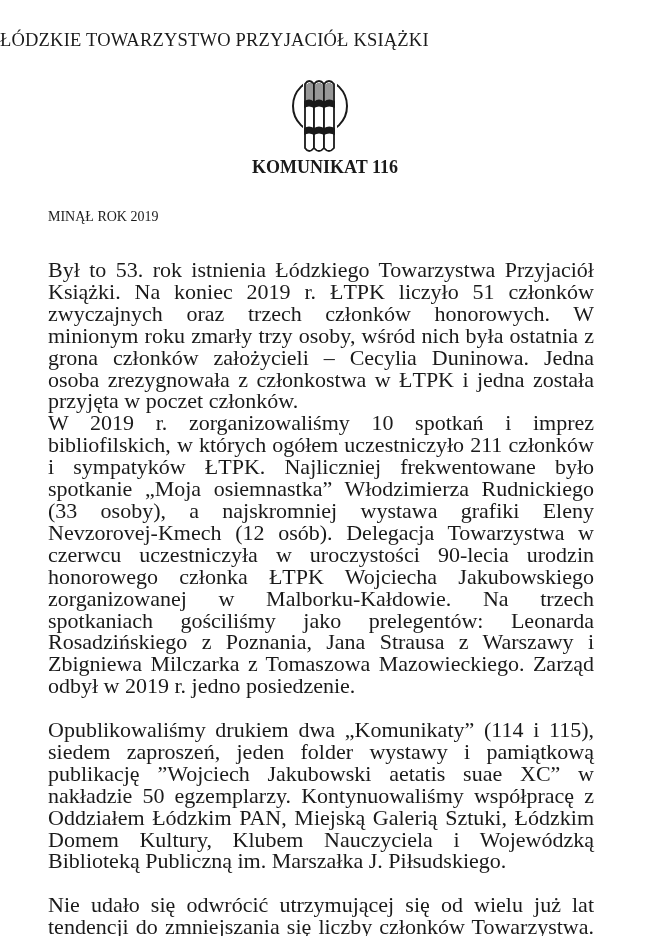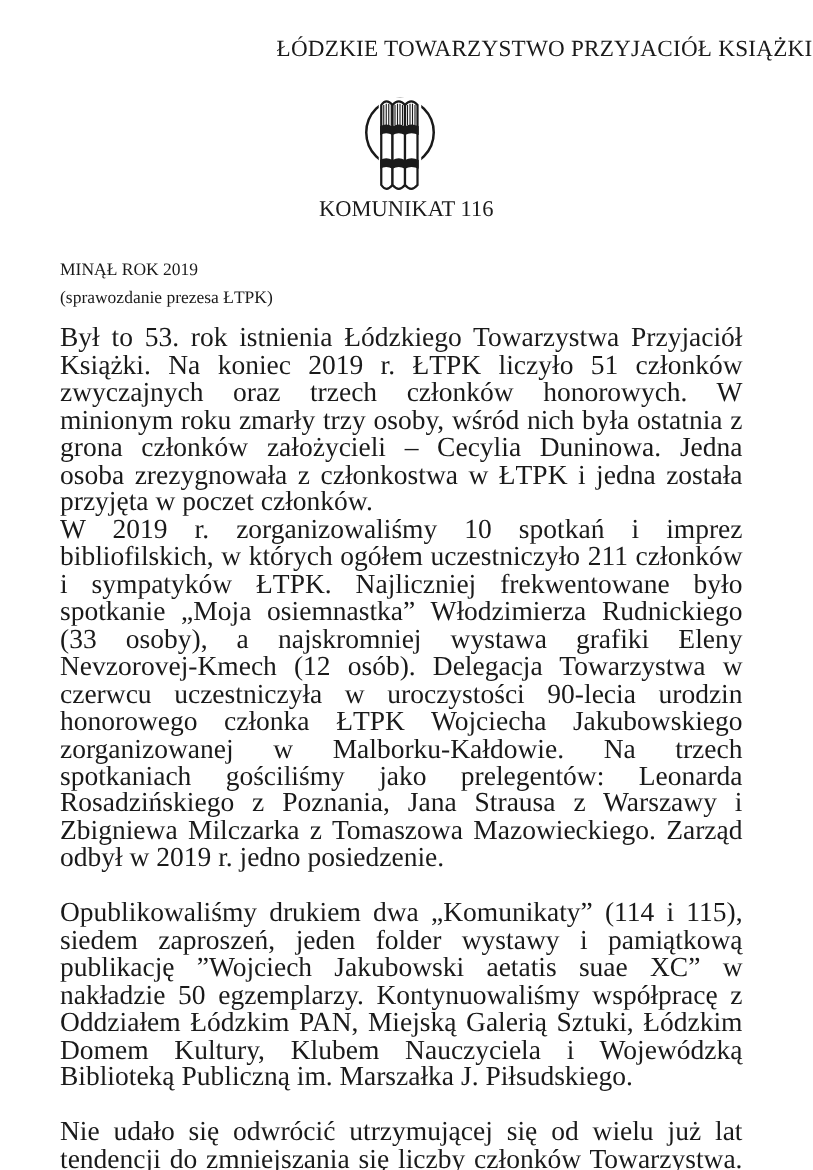--- a/index.html
+++ b/index.html
@@ -3,28 +3,28 @@
 <meta charset="utf-8">
 <style>
   html, body { margin: 0; padding: 0; background: #ffffff; }
   body {
     width: 650px; height: 936px; position: relative; overflow: hidden;
     font-family: "Liberation Serif", "DejaVu Serif", serif;
     color: #1a1a1a;
   }
   .org-title {
     position: absolute; top: 30px; left: 0; width: 650px;
-    text-align: right; font-size: 18.5px; letter-spacing: 0.2px;
+    text-align: left; font-size: 18.5px; letter-spacing: 0.2px;
   }
   .logo {
     position: absolute; top: 68px; left: 289px; width: 62px; height: 104px;
   }
   .komunikat {
     position: absolute; top: 157px; left: 0; width: 650px;
-    text-align: center; font-size: 18px; font-weight: normal;
+    text-align: center; font-size: 18px; font-weight: bold;
   }
   .heading {
     position: absolute; top: 206px; left: 48px; font-size: 14px; line-height: 22px;
   }
   .body-text {
     position: absolute; top: 259px; left: 48px; width: 546px;
     font-size: 22px; line-height: 21.9px; text-align: justify;
   }
   .body-text p { margin: 0; }
   .body-text p.gap { margin-top: 21.9px; }
@@ -57,21 +57,20 @@
       <line x1="43" y1="16" x2="43" y2="32"></line>
   </g>
   <path d="M15 33 Q20 30 25 33 Q30 30 35 33 Q40 30 46 33 L46 40 Q40 37 35 40 Q30 37 25 40 Q20 37 15 40 Z" fill="#1a1a1a"></path>
   <path d="M15 60 Q20 57 25 60 Q30 57 35 60 Q40 57 46 60 L46 67 Q40 64 35 67 Q30 64 25 67 Q20 64 15 67 Z" fill="#1a1a1a"></path>
 </svg>
 
 <div class="komunikat">KOMUNIKAT 116</div>
 
 <div class="heading">
   <div>MINĄŁ ROK 2019</div>
-  <div>(sprawozdanie prezesa ŁTPK)</div>
 </div>
 
 <div class="body-text">
   <p>Był to 53. rok istnienia Łódzkiego Towarzystwa Przyjaciół Książki. Na koniec 2019 r. ŁTPK liczyło 51 członków zwyczajnych oraz trzech członków honorowych. W minionym roku zmarły trzy osoby, wśród nich była ostatnia z grona członków założycieli – Cecylia Duninowa. Jedna osoba zrezygnowała z członkostwa w ŁTPK i jedna została przyjęta w poczet członków.</p>
   <p>W 2019 r. zorganizowaliśmy 10 spotkań i imprez bibliofilskich, w których ogółem uczestniczyło 211 członków i sympatyków ŁTPK. Najliczniej frekwentowane było spotkanie „Moja osiemnastka” Włodzimierza Rudnickiego (33 osoby), a najskromniej  wystawa grafiki Eleny Nevzorovej-Kmech (12 osób). Delegacja Towarzystwa w czerwcu uczestniczyła w uroczystości 90-lecia urodzin honorowego członka ŁTPK Wojciecha Jakubowskiego zorganizowanej w Malborku-Kałdowie. Na trzech spotkaniach gościliśmy jako prelegentów: Leonarda Rosadzińskiego z Poznania, Jana Strausa z Warszawy i Zbigniewa Milczarka z Tomaszowa Mazowieckiego. Zarząd odbył w 2019 r. jedno posiedzenie.</p>
   <p class="gap">Opublikowaliśmy drukiem dwa „Komunikaty” (114 i 115), siedem zaproszeń, jeden folder wystawy i pamiątkową publikację ”Wojciech Jakubowski aetatis suae XC” w nakładzie 50 egzemplarzy. Kontynuowaliśmy współpracę z Oddziałem Łódzkim PAN, Miejską Galerią Sztuki, Łódzkim Domem Kultury, Klubem Nauczyciela i Wojewódzką Biblioteką Publiczną im. Marszałka J. Piłsudskiego.</p>
   <p class="gap">Nie udało się odwrócić utrzymującej się od wielu już lat tendencji do zmniejszania się liczby członków Towarzystwa. Niewielką pociechą może być fakt, że podobne trudności ma większość stowarzyszeń, nie tylko bibliofilskich, działających obecnie w Polsce. Jako porażkę roku należy uznać opóźniające się ponad miarę wydanie V tomu ”Listów Bibliofilskich”, w którym podsumujemy pół wieku istnienia ŁTPK.</p>
 </div>
 
 </body></html>

